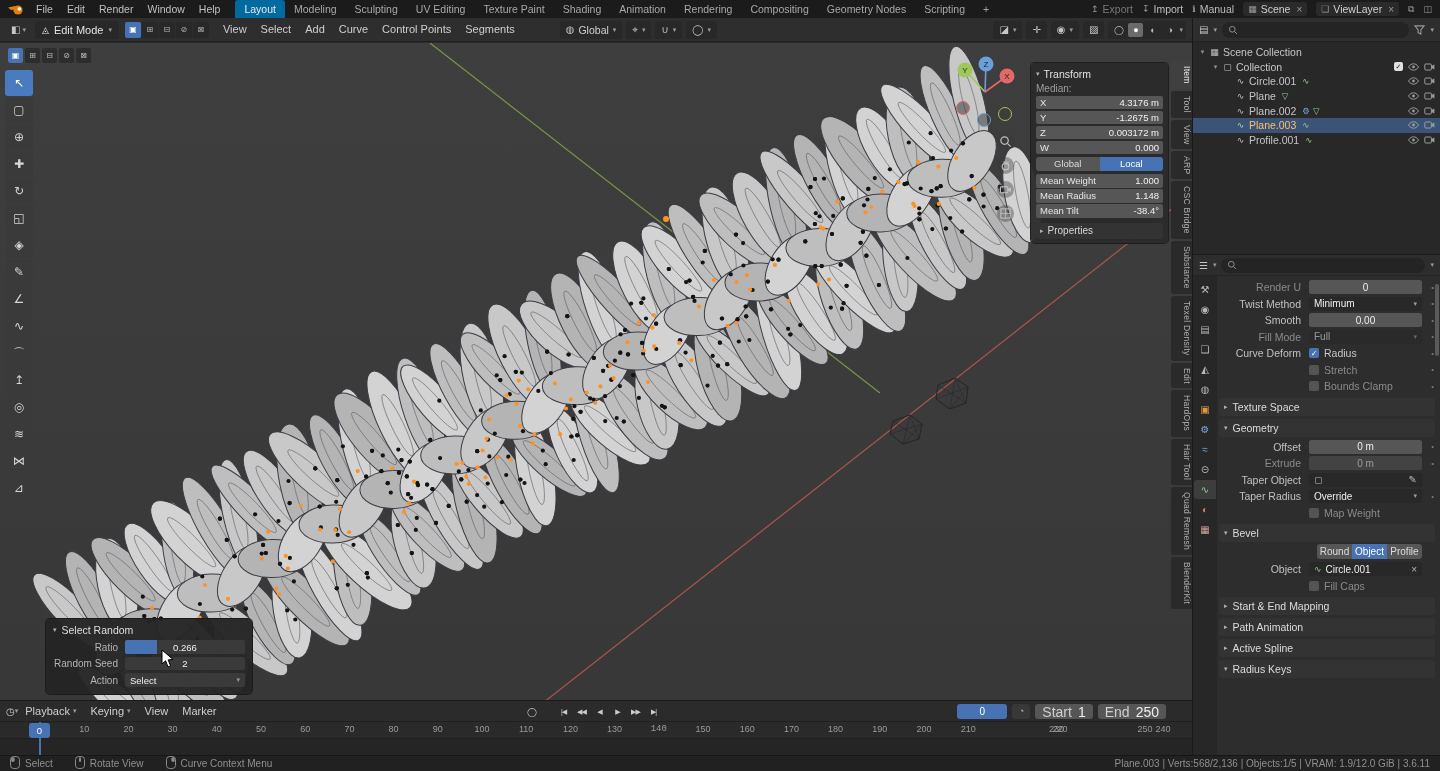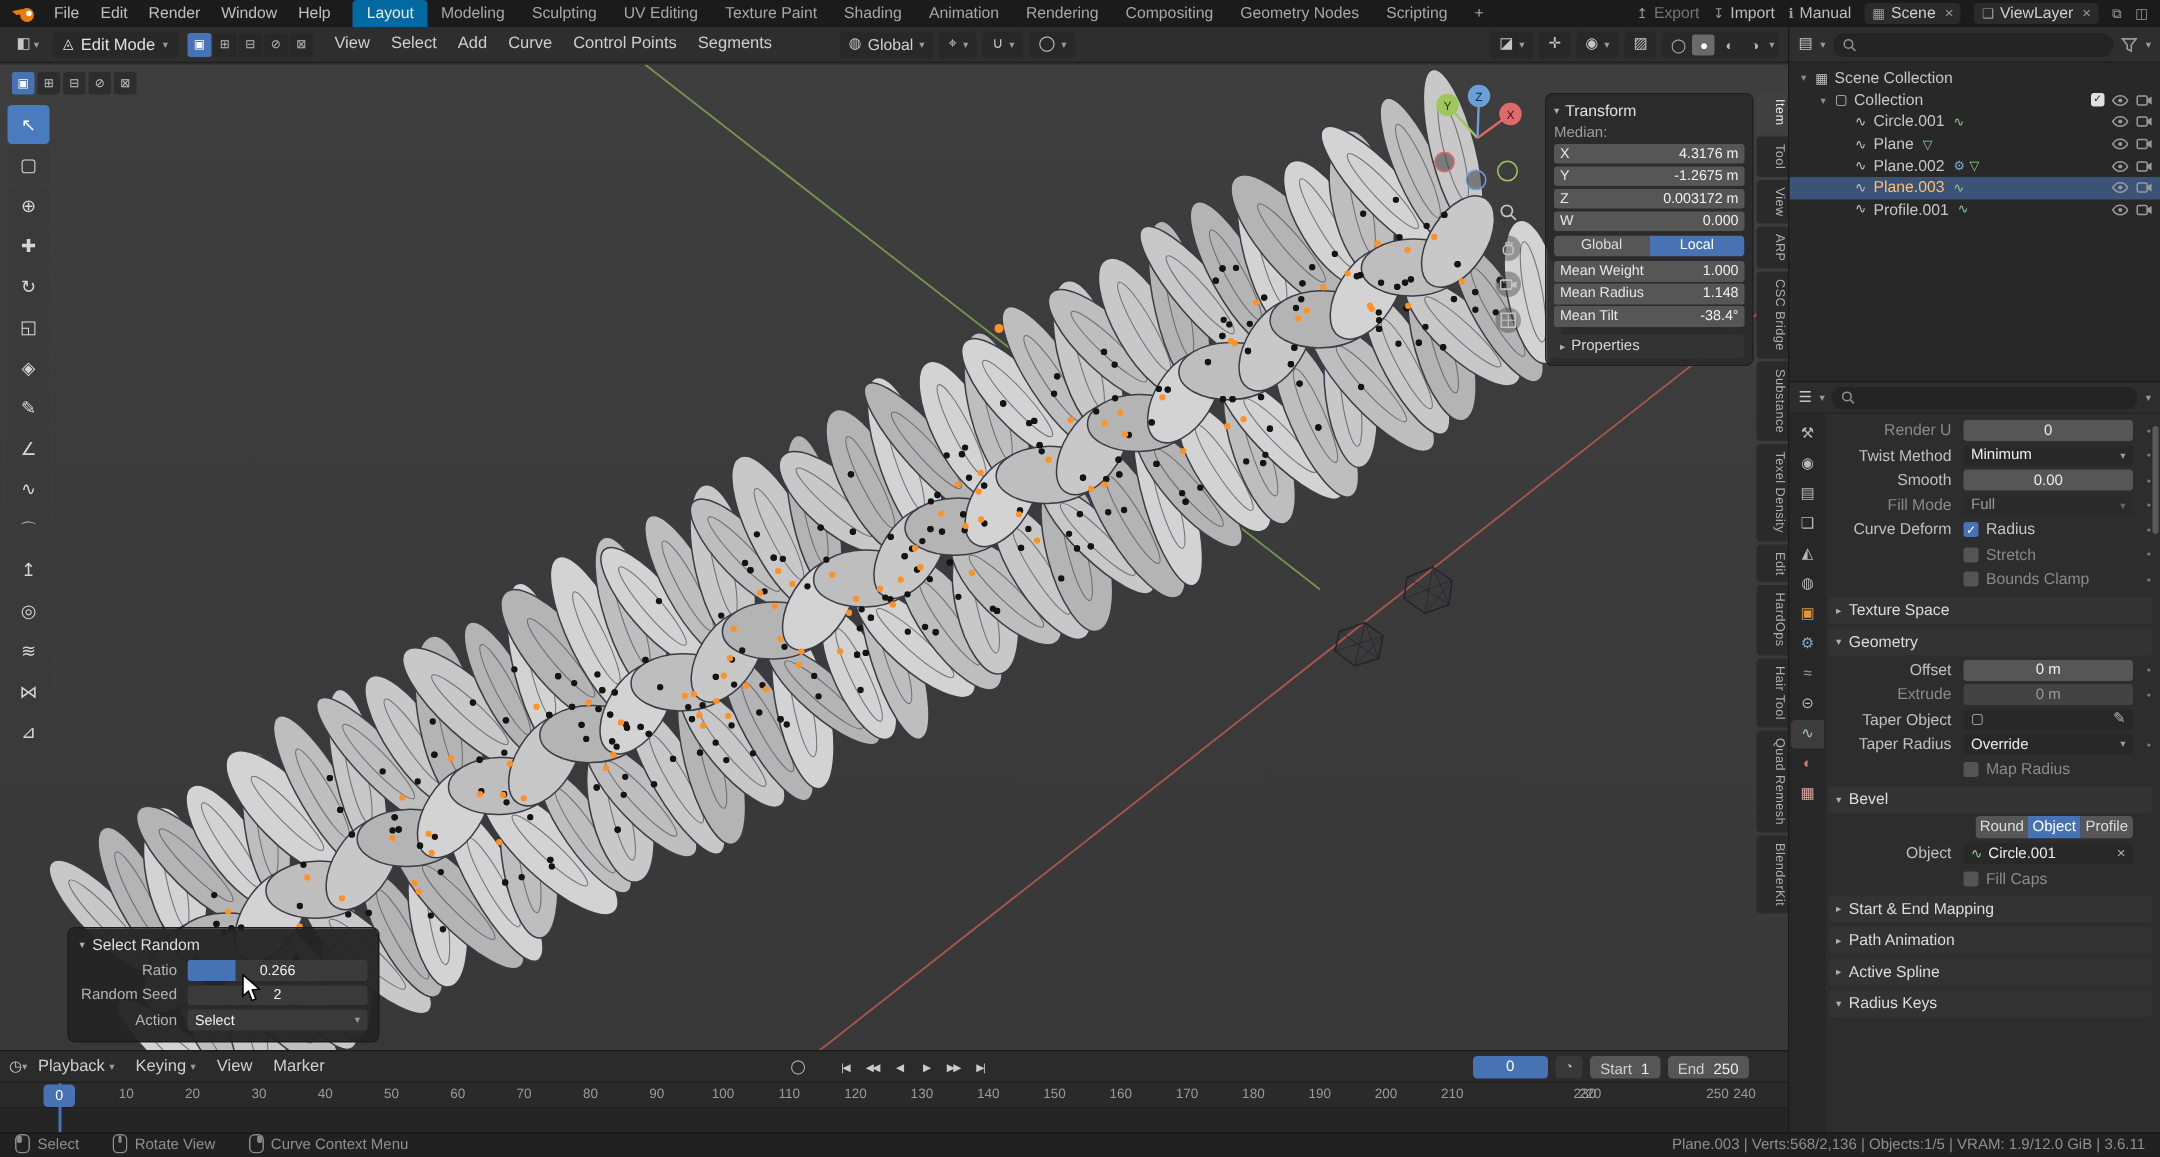--- a/index.html
+++ b/index.html
@@ -134,21 +134,21 @@
 
 .timeline{position:absolute;left:0;top:700px;width:1192px;height:55px;background:#262626;border-top:1px solid #1a1a1a;z-index:20}
 .tl-header{height:21px;display:flex;align-items:center;padding:0 6px;position:relative;border-bottom:1px solid #202020;background:#2b2b2b}
 .tl-menu{padding:0 7px;color:#cfcfcf;display:flex;align-items:center;gap:3px;white-space:nowrap}
 .transport{position:absolute;left:524px;top:0;height:21px;display:flex;align-items:center;gap:1px}
 .tr-circle{width:16px;height:16px;display:flex;align-items:center;justify-content:center;font-size:9px;color:#c0c0c0;margin-right:14px}
 .tr-btn{min-width:17px;height:16px;border-radius:2px;display:flex;align-items:center;justify-content:center;font-size:7px;color:#cbcbcb;letter-spacing:-1px;padding:0 2px}
 .tl-fields{position:absolute;right:26px;top:2.5px;display:flex;gap:5px;align-items:center}
 .tl-frame{width:50px;height:15px;background:#4772b3;border-radius:3px;color:#fff;display:flex;align-items:center;justify-content:center;font-size:10px}
 .tl-clock{width:18px;height:15px;background:#383838;border-radius:3px;display:flex;align-items:center;justify-content:center;font-size:9px;color:#b5b5b5}
-.tl-se{height:15px;background:#565656;border-radius:3px;display:flex;align-items:flex-end;padding:0 7px;gap:6px;font-size:10px;color:#eee}
+.tl-se{height:15px;background:#565656;border-radius:3px;display:flex;align-items:flex-start;padding:0 7px;gap:6px;font-size:14px;color:#eee}
 .tl-se .sl2{color:#cfcfcf}
 .tl-ruler{position:absolute;left:0;top:21px;width:100%;height:17px;background:#2a2a2a;border-bottom:1px solid #202020}
 .tick{position:absolute;top:2px;transform:translateX(-50%);font-size:9px;color:#9b9b9b}
 .tl-body{position:absolute;left:0;top:38px;right:0;bottom:0;background:#252525}
 .playhead-box{position:absolute;left:29px;top:1px;width:21px;height:15px;background:#4772b3;border-radius:3px;color:#fff;font-size:9.5px;display:flex;align-items:center;justify-content:center;z-index:3}
 .playhead-line{position:absolute;left:39px;top:21px;bottom:0;width:2px;background:#4772b3;z-index:2}
 
 
 .statusbar{position:absolute;left:0;bottom:0;width:1440px;height:16px;background:#212121;border-top:1px solid #161616;display:flex;align-items:center;padding:0 10px;font-size:10px;color:#8f8f8f;z-index:45}
 .hint{display:flex;align-items:center;gap:5px;margin-right:22px}
@@ -1413,21 +1413,21 @@
             <span class="plab">Taper Radius</span>
             <div class="pfield dd">
                 <span>Override</span>
                 <span class="chev">▾</span>
               </div>
             <span class="kdot">•</span>
           </div>
           <div class="prow">
             <span class="plab"></span>
             <span class="cbox"></span>
-            <span class="clab dim">Map Radius</span>
+            <span class="clab dim">Map Weight</span>
           </div>
 
           <div class="psec">
               <span class="tri-ico">▾</span>
               <span>Bevel</span>
             </div>
           <div class="seg-row" id="bevel-segs">
               <div class="seg">Round</div>
               <div class="seg active">Object</div>
               <div class="seg">Profile</div>
@@ -1526,21 +1526,21 @@
         <span class="tick" style="left: 216.8px;">40</span>
         <span class="tick" style="left: 261px;">50</span>
         <span class="tick" style="left: 305.2px;">60</span>
         <span class="tick" style="left: 349.4px;">70</span>
         <span class="tick" style="left: 393.6px;">80</span>
         <span class="tick" style="left: 437.8px;">90</span>
         <span class="tick" style="left: 482px;">100</span>
         <span class="tick" style="left: 526.2px;">110</span>
         <span class="tick" style="left: 570.4px;">120</span>
         <span class="tick" style="left: 614.6px;">130</span>
-        <span class="tick" style="left: 658.8px;">140</span>
+        <span class="tick" style="left: 658.8px; font-family: Liberation Mono, monospace;">140</span>
         <span class="tick" style="left: 703px;">150</span>
         <span class="tick" style="left: 747.2px;">160</span>
         <span class="tick" style="left: 791.4px;">170</span>
         <span class="tick" style="left: 835.6px;">180</span>
         <span class="tick" style="left: 879.8px;">190</span>
         <span class="tick" style="left: 924px;">200</span>
         <span class="tick" style="left: 968.2px;">210</span>
         <span class="tick" style="left: 1060px;">220</span>
         <span class="tick" style="left: 1056.6px;">230</span>
         <span class="tick" style="left: 1163px;">240</span>

